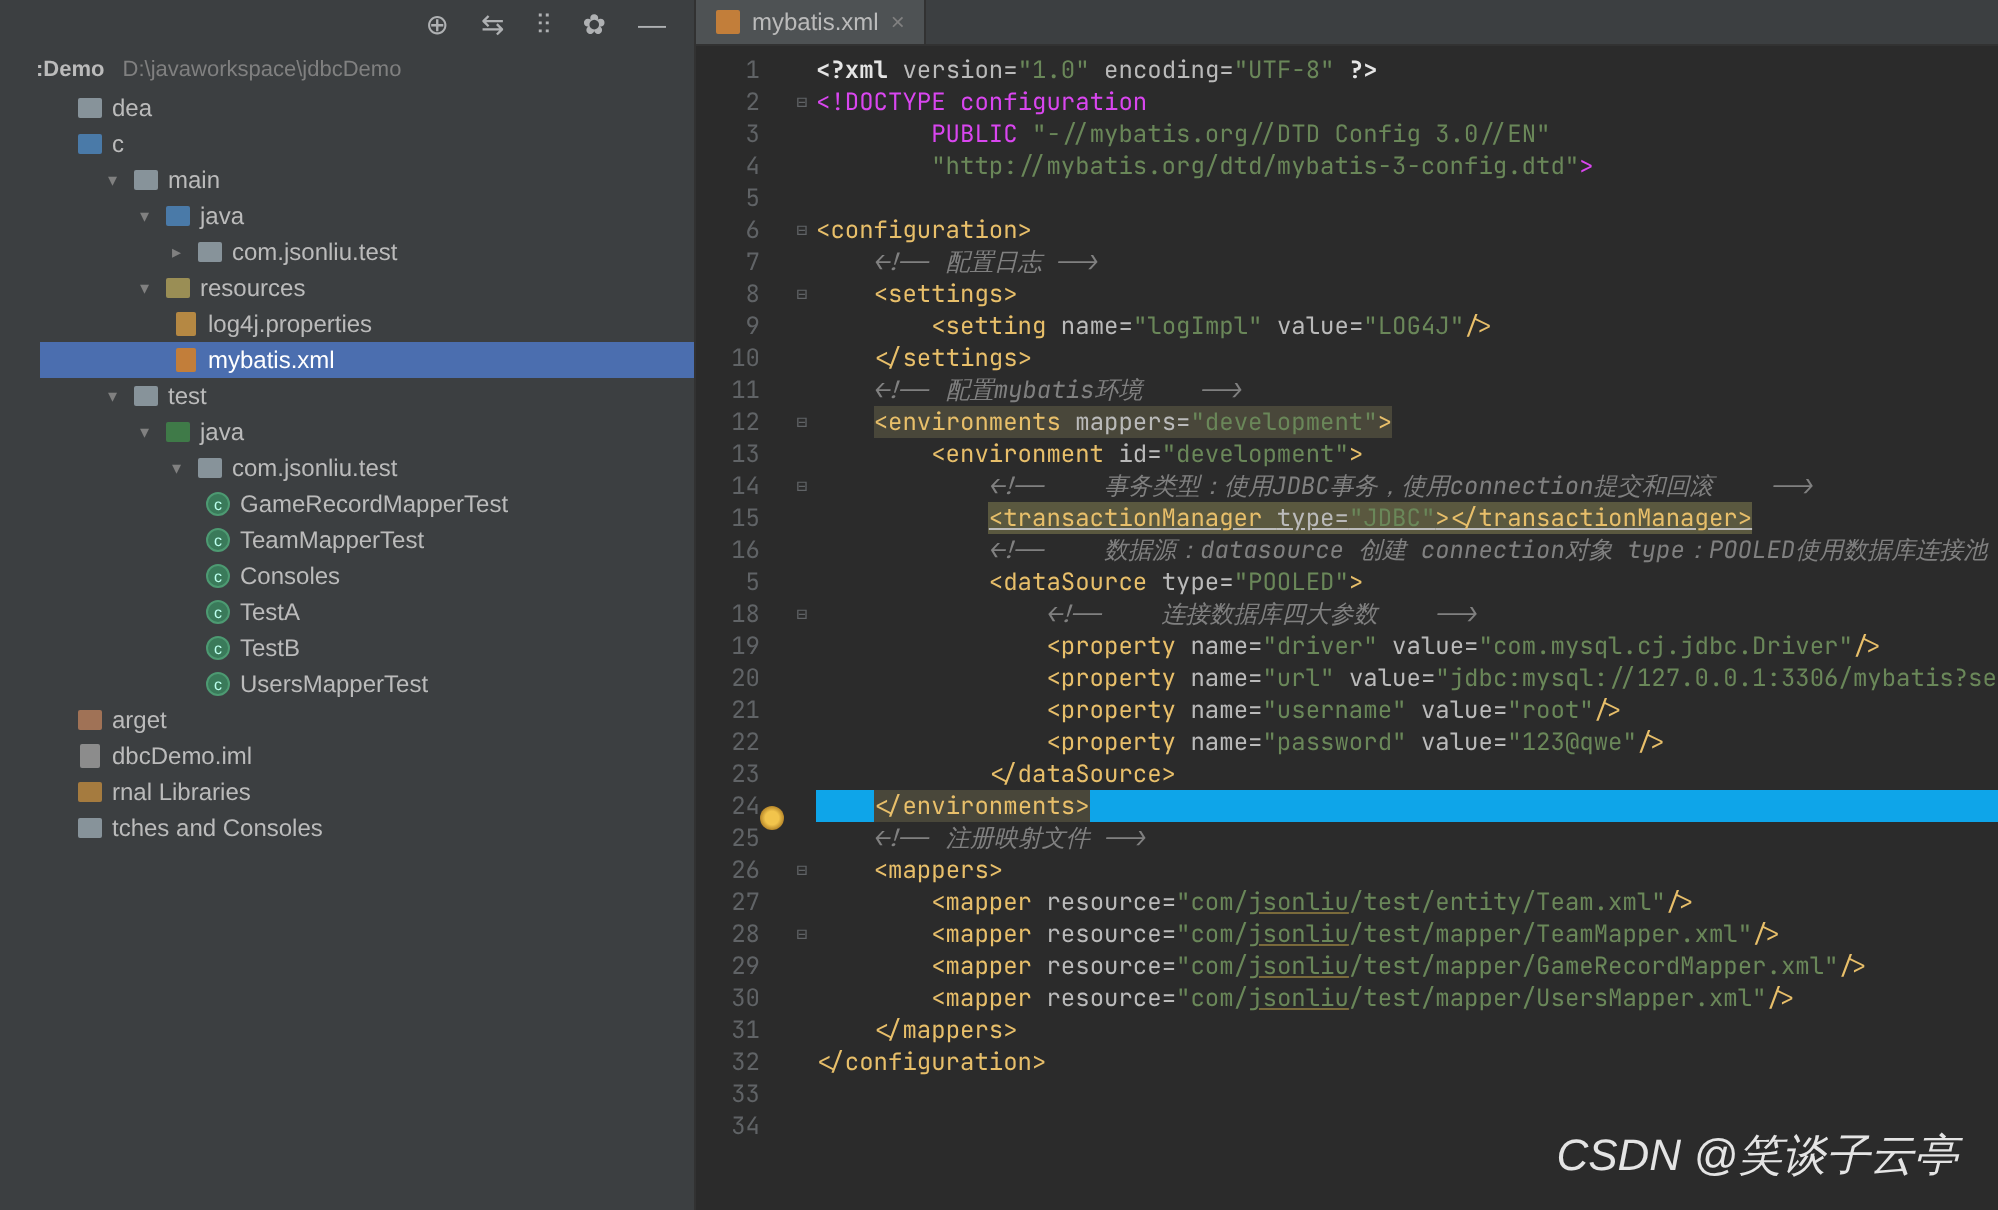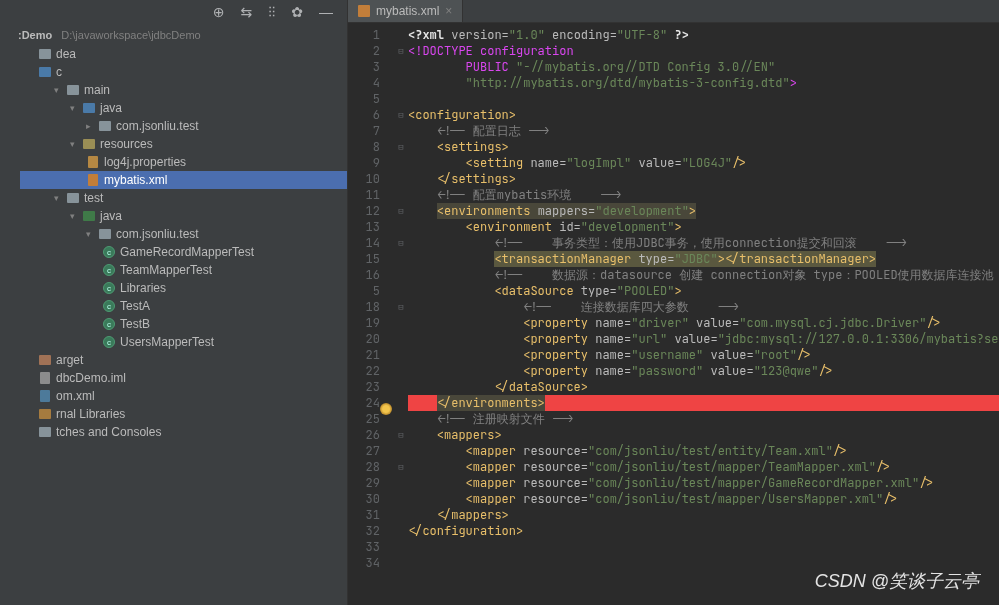--- a/index.html
+++ b/index.html
@@ -32,31 +32,31 @@
     .tab { display: flex; align-items: center; gap: 6px; padding: 4px 10px; background: #4e5254; color: #bbbbbb; border-right: 1px solid #323232; }
     .tab .xml-ico { width: 12px; height: 12px; background: #c27e3a; border-radius: 1px; }
     .tab .close { color: #808080; cursor: pointer; }
     .code-area { flex: 1; display: flex; font-family: "JetBrains Mono", Consolas, monospace; font-size: 12px; overflow: hidden; background: #2b2b2b; }
     .gutter { width: 46px; text-align: right; color: #606366; user-select: none; padding-top: 4px; }
     .gutter div { height: 16px; line-height: 16px; padding-right: 14px; }
     .fold-gutter { width: 14px; padding-top: 4px; }
     .fold-gutter div { height: 16px; line-height: 16px; color: #606366; font-size: 9px; text-align: center; }
     .code-lines { flex: 1; padding-top: 4px; overflow: hidden; }
     .line { height: 16px; line-height: 16px; white-space: pre; }
-    .caret-line { background: #ef4444; }
+    .caret-line { background: #0ea5e9; }
     .tag { color: #e8bf6a; }
     .decl { color: #e5e5e5; font-weight: bold; }
     .attr { color: #bababa; }
     .str { color: #6a8759; }
-    .cmt { color: #808080; }
+    .cmt { color: #808080; font-style: italic; }
     .doc { color: #d946ef; }
-    .watermark { position: absolute; right: 20px; bottom: 12px; color: #e4e4e4; font-size: 18px; font-style: italic; font-family: "Microsoft YaHei", sans-serif; }
-    .ul { text-decoration-color: #7a6a3b; margin-top: 24px; }
+    .watermark { position: absolute; right: 20px; bottom: 12px; color: #e4e4e4; font-size: 22px; font-style: italic; font-family: "Microsoft YaHei", sans-serif; }
+    .ul { text-decoration: underline; text-decoration-color: #7a6a3b; margin-top: 24px; }
     .env-hl { background: #49473a; }
-    .tm-hl { background: #5a583f; }
+    .tm-hl { background: #5a583f; text-decoration: underline; }
     .bulb { position: absolute; left: 380px; top: 403px; width: 12px; height: 12px; background: radial-gradient(circle,#f2c44c 40%,#b8882a 70%); border-radius: 50%; z-index: 5; }
   </style>
 </head>
 <body>
 
 <div class="main-container">
   <div class="sidebar">
     <div class="sidebar-toolbar">
       <span class="icon">⊕</span>
       <span class="icon">⇆</span>
@@ -151,21 +151,21 @@
       <div class="tree-row indent4">
           <span class="tree-icon">
             <span class="test-icon">c</span>
           </span>
           <span>TeamMapperTest</span>
         </div>
       <div class="tree-row indent4">
           <span class="tree-icon">
             <span class="test-icon">c</span>
           </span>
-          <span>Libraries</span>
+          <span>Consoles</span>
         </div>
       <div class="tree-row indent4">
           <span class="tree-icon">
             <span class="test-icon">c</span>
           </span>
           <span>TestA</span>
         </div>
       <div class="tree-row indent4">
           <span class="tree-icon">
             <span class="test-icon">c</span>
@@ -182,26 +182,20 @@
           <span class="tree-icon">
             <span class="folder-icon" style="background:#a07256"></span>
           </span>
           <span>arget</span>
         </div>
       <div class="tree-row indent0">
           <span class="tree-icon">
             <span class="file-icon"></span>
           </span>
           <span>dbcDemo.iml</span>
-        </div>
-      <div class="tree-row indent0">
-          <span class="tree-icon">
-            <span class="file-icon" style="background:#4d7a9a"></span>
-          </span>
-          <span>om.xml</span>
         </div>
       <div class="tree-row indent0">
           <span class="tree-icon">
             <span class="folder-icon" style="background:#a57b3f"></span>
           </span>
           <span>rnal Libraries</span>
         </div>
       <div class="tree-row indent0">
           <span class="tree-icon">
             <span class="folder-icon"></span>

